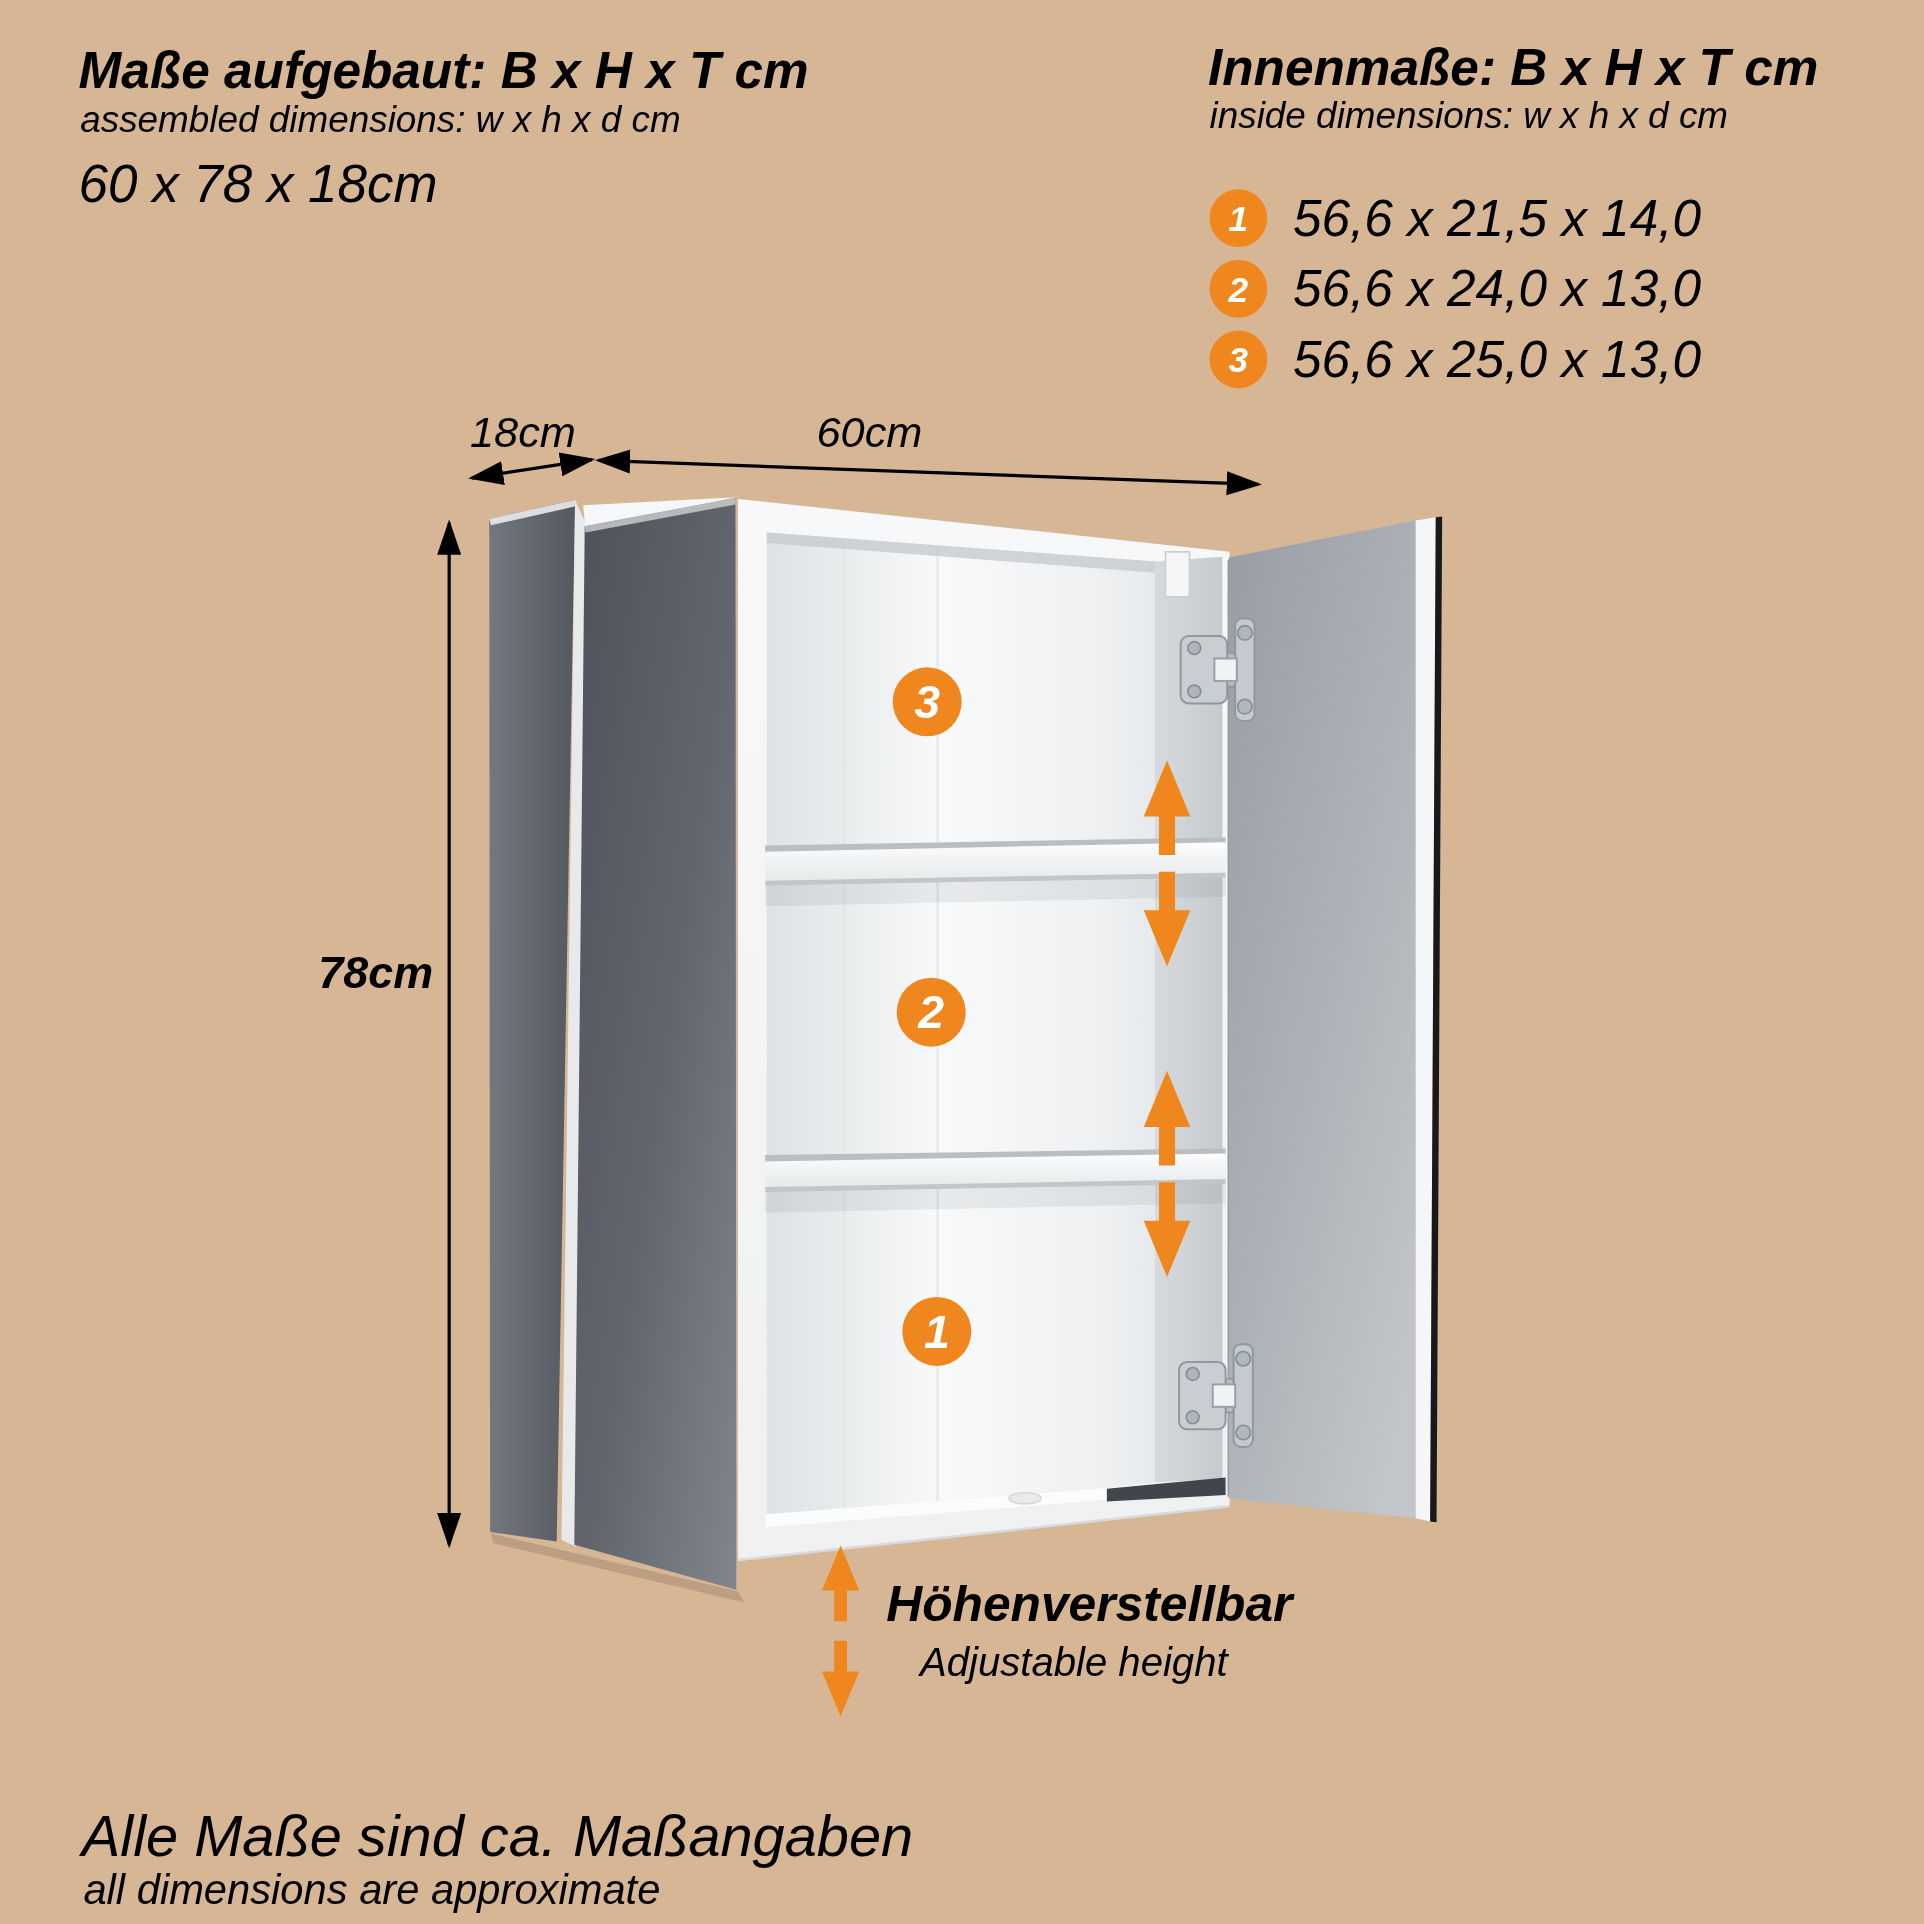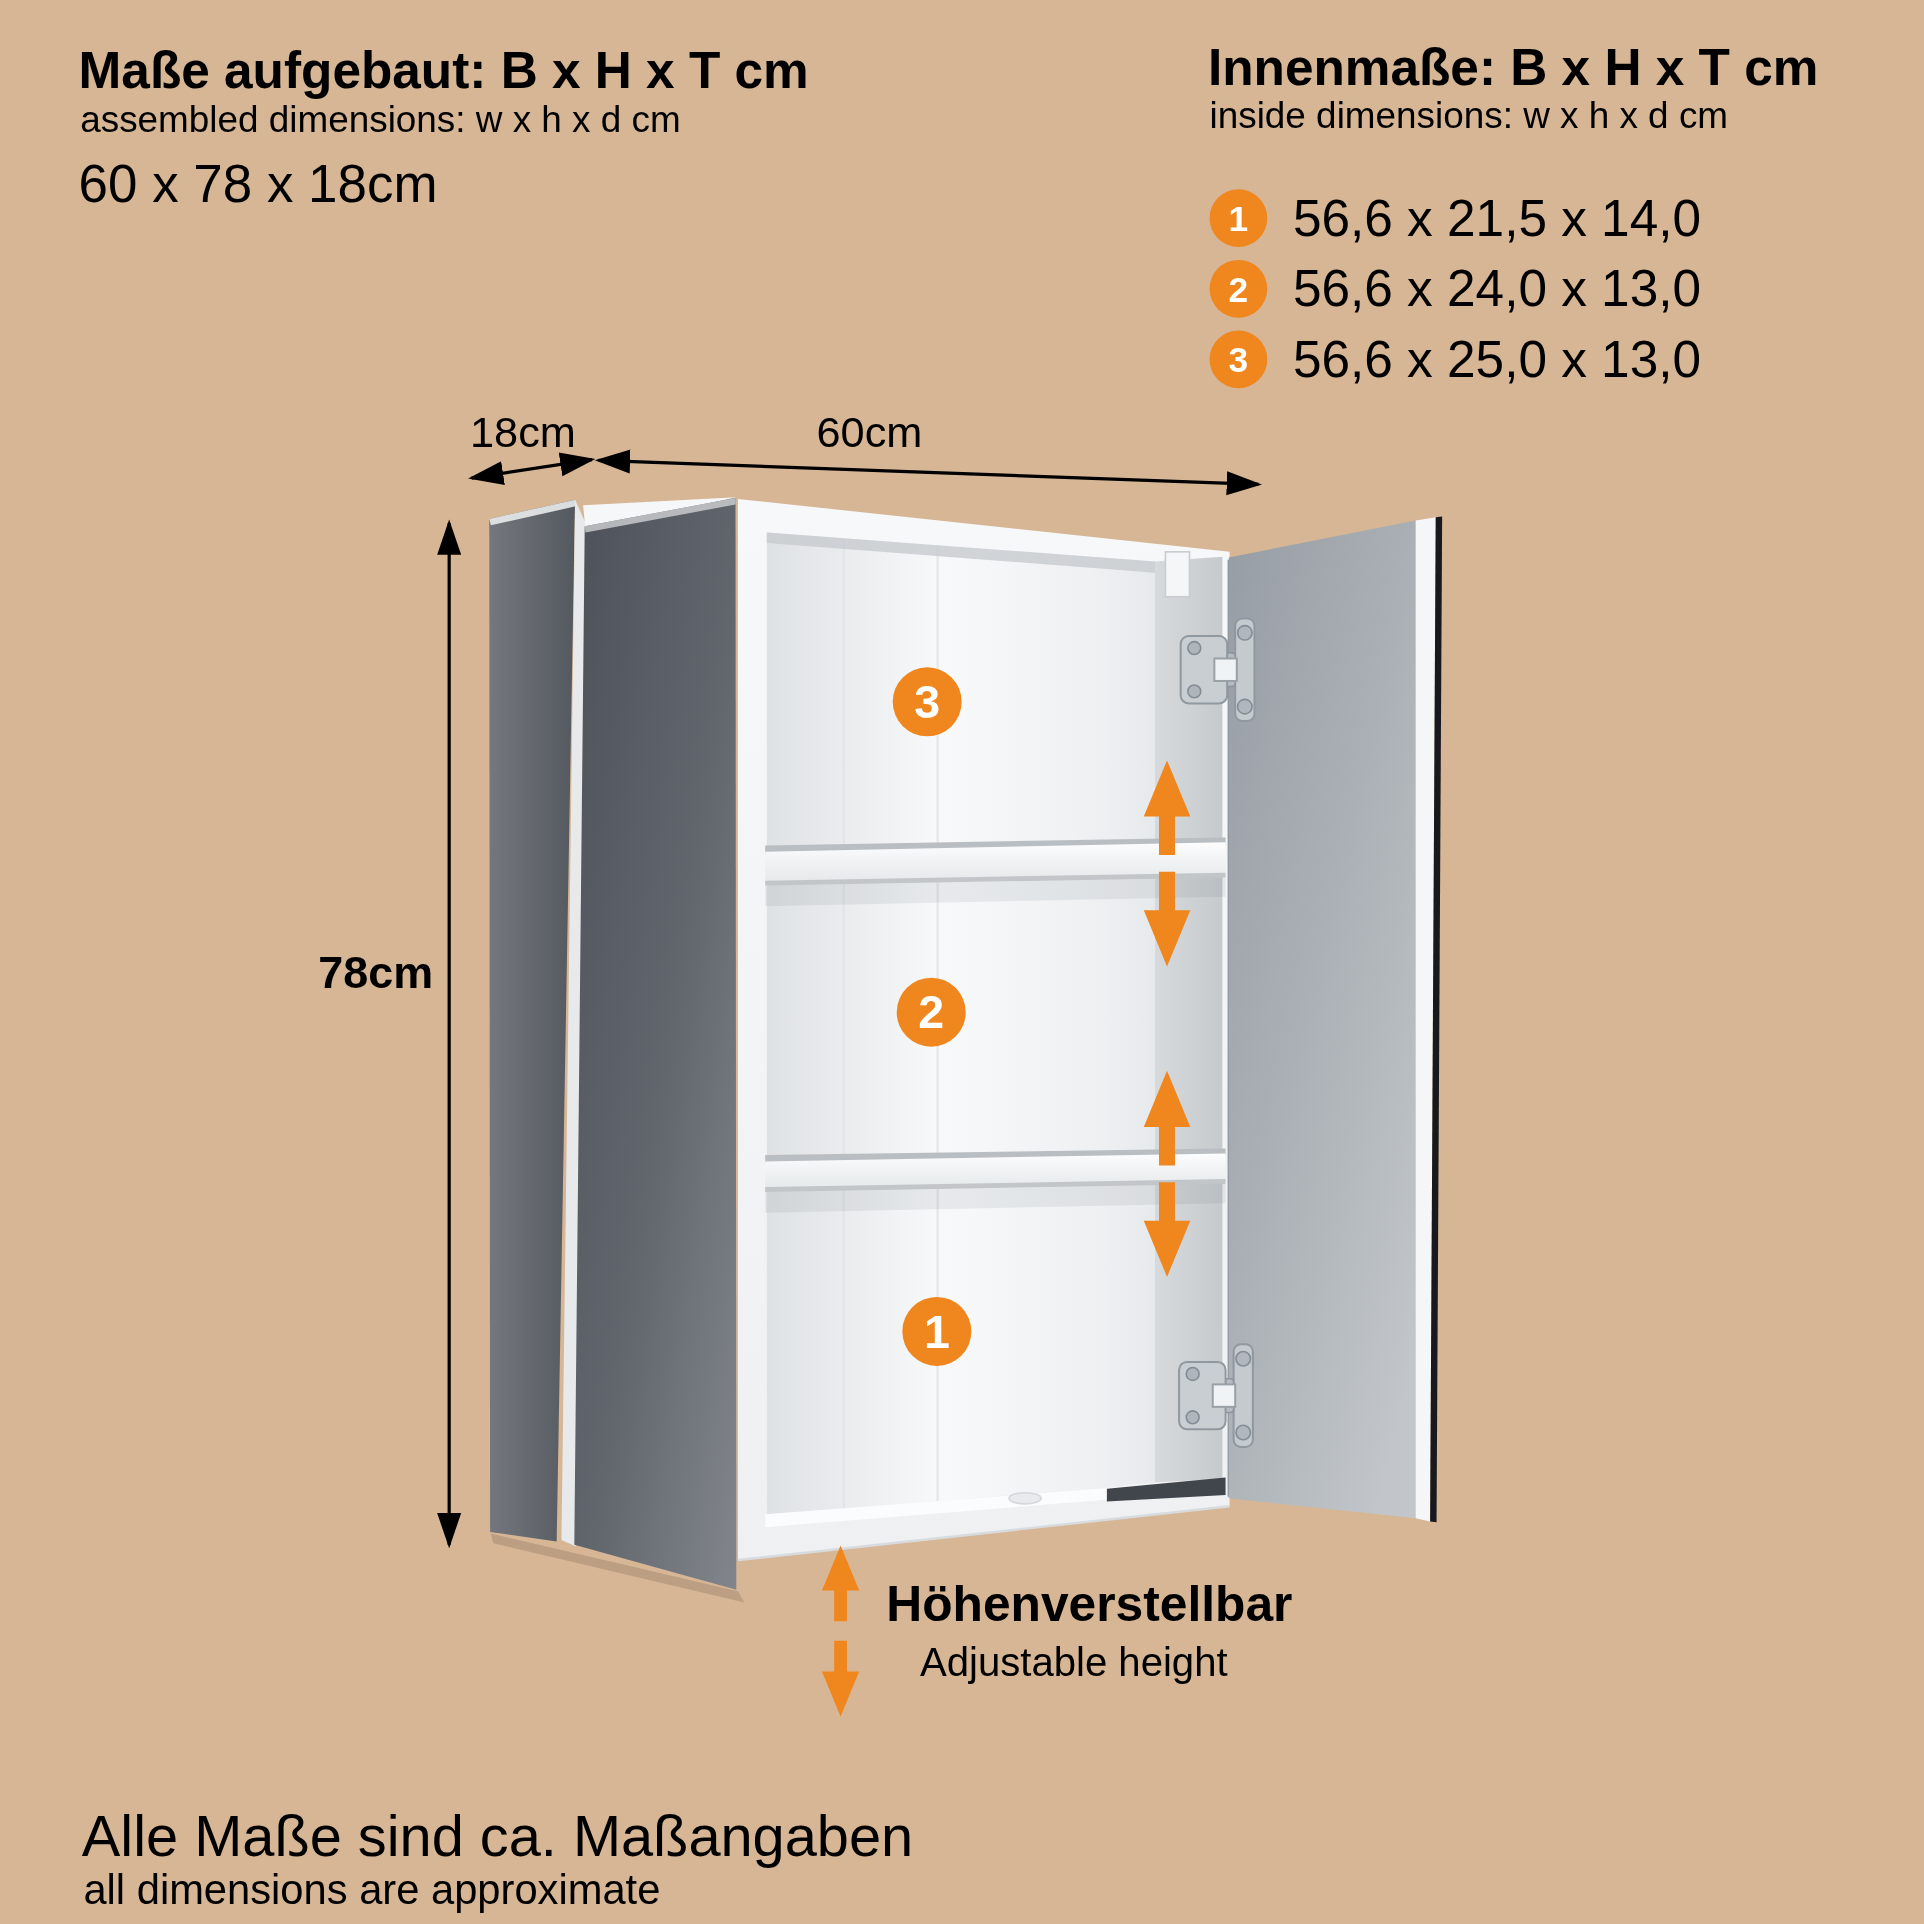--- a/index.html
+++ b/index.html
@@ -1,16 +1,16 @@
 <!DOCTYPE html>
 <html style="font-size:13px"><head>
 <meta charset="utf-8">
 <style>
   html,body{margin:0;padding:0;background:#d6b695;}
-  .stage{width:1925px;height:1925px;position:relative;background:#d6b695;overflow:hidden;}
+  .stage{width:1925px;height:1925px;position:relative;background:#d6b695;overflow:hidden;font-style:italic;}
   svg{display:block;}
   text{font-family:"Liberation Sans","DejaVu Sans",sans-serif;fill:#000;}
   .t-title{font-size:64px;font-weight:bold;}
   .t-sub{font-size:46px;}
   .t-value{font-size:66px;}
   .t-rowval{font-size:64px;}
   .t-dim{font-size:54px;}
   .t-dim-b{font-size:56px;font-weight:bold;}
   .t-badge-sm{font-size:44px;font-weight:bold;fill:#fff;}
   .t-badge-lg{font-size:58px;font-weight:bold;fill:#fff;}

